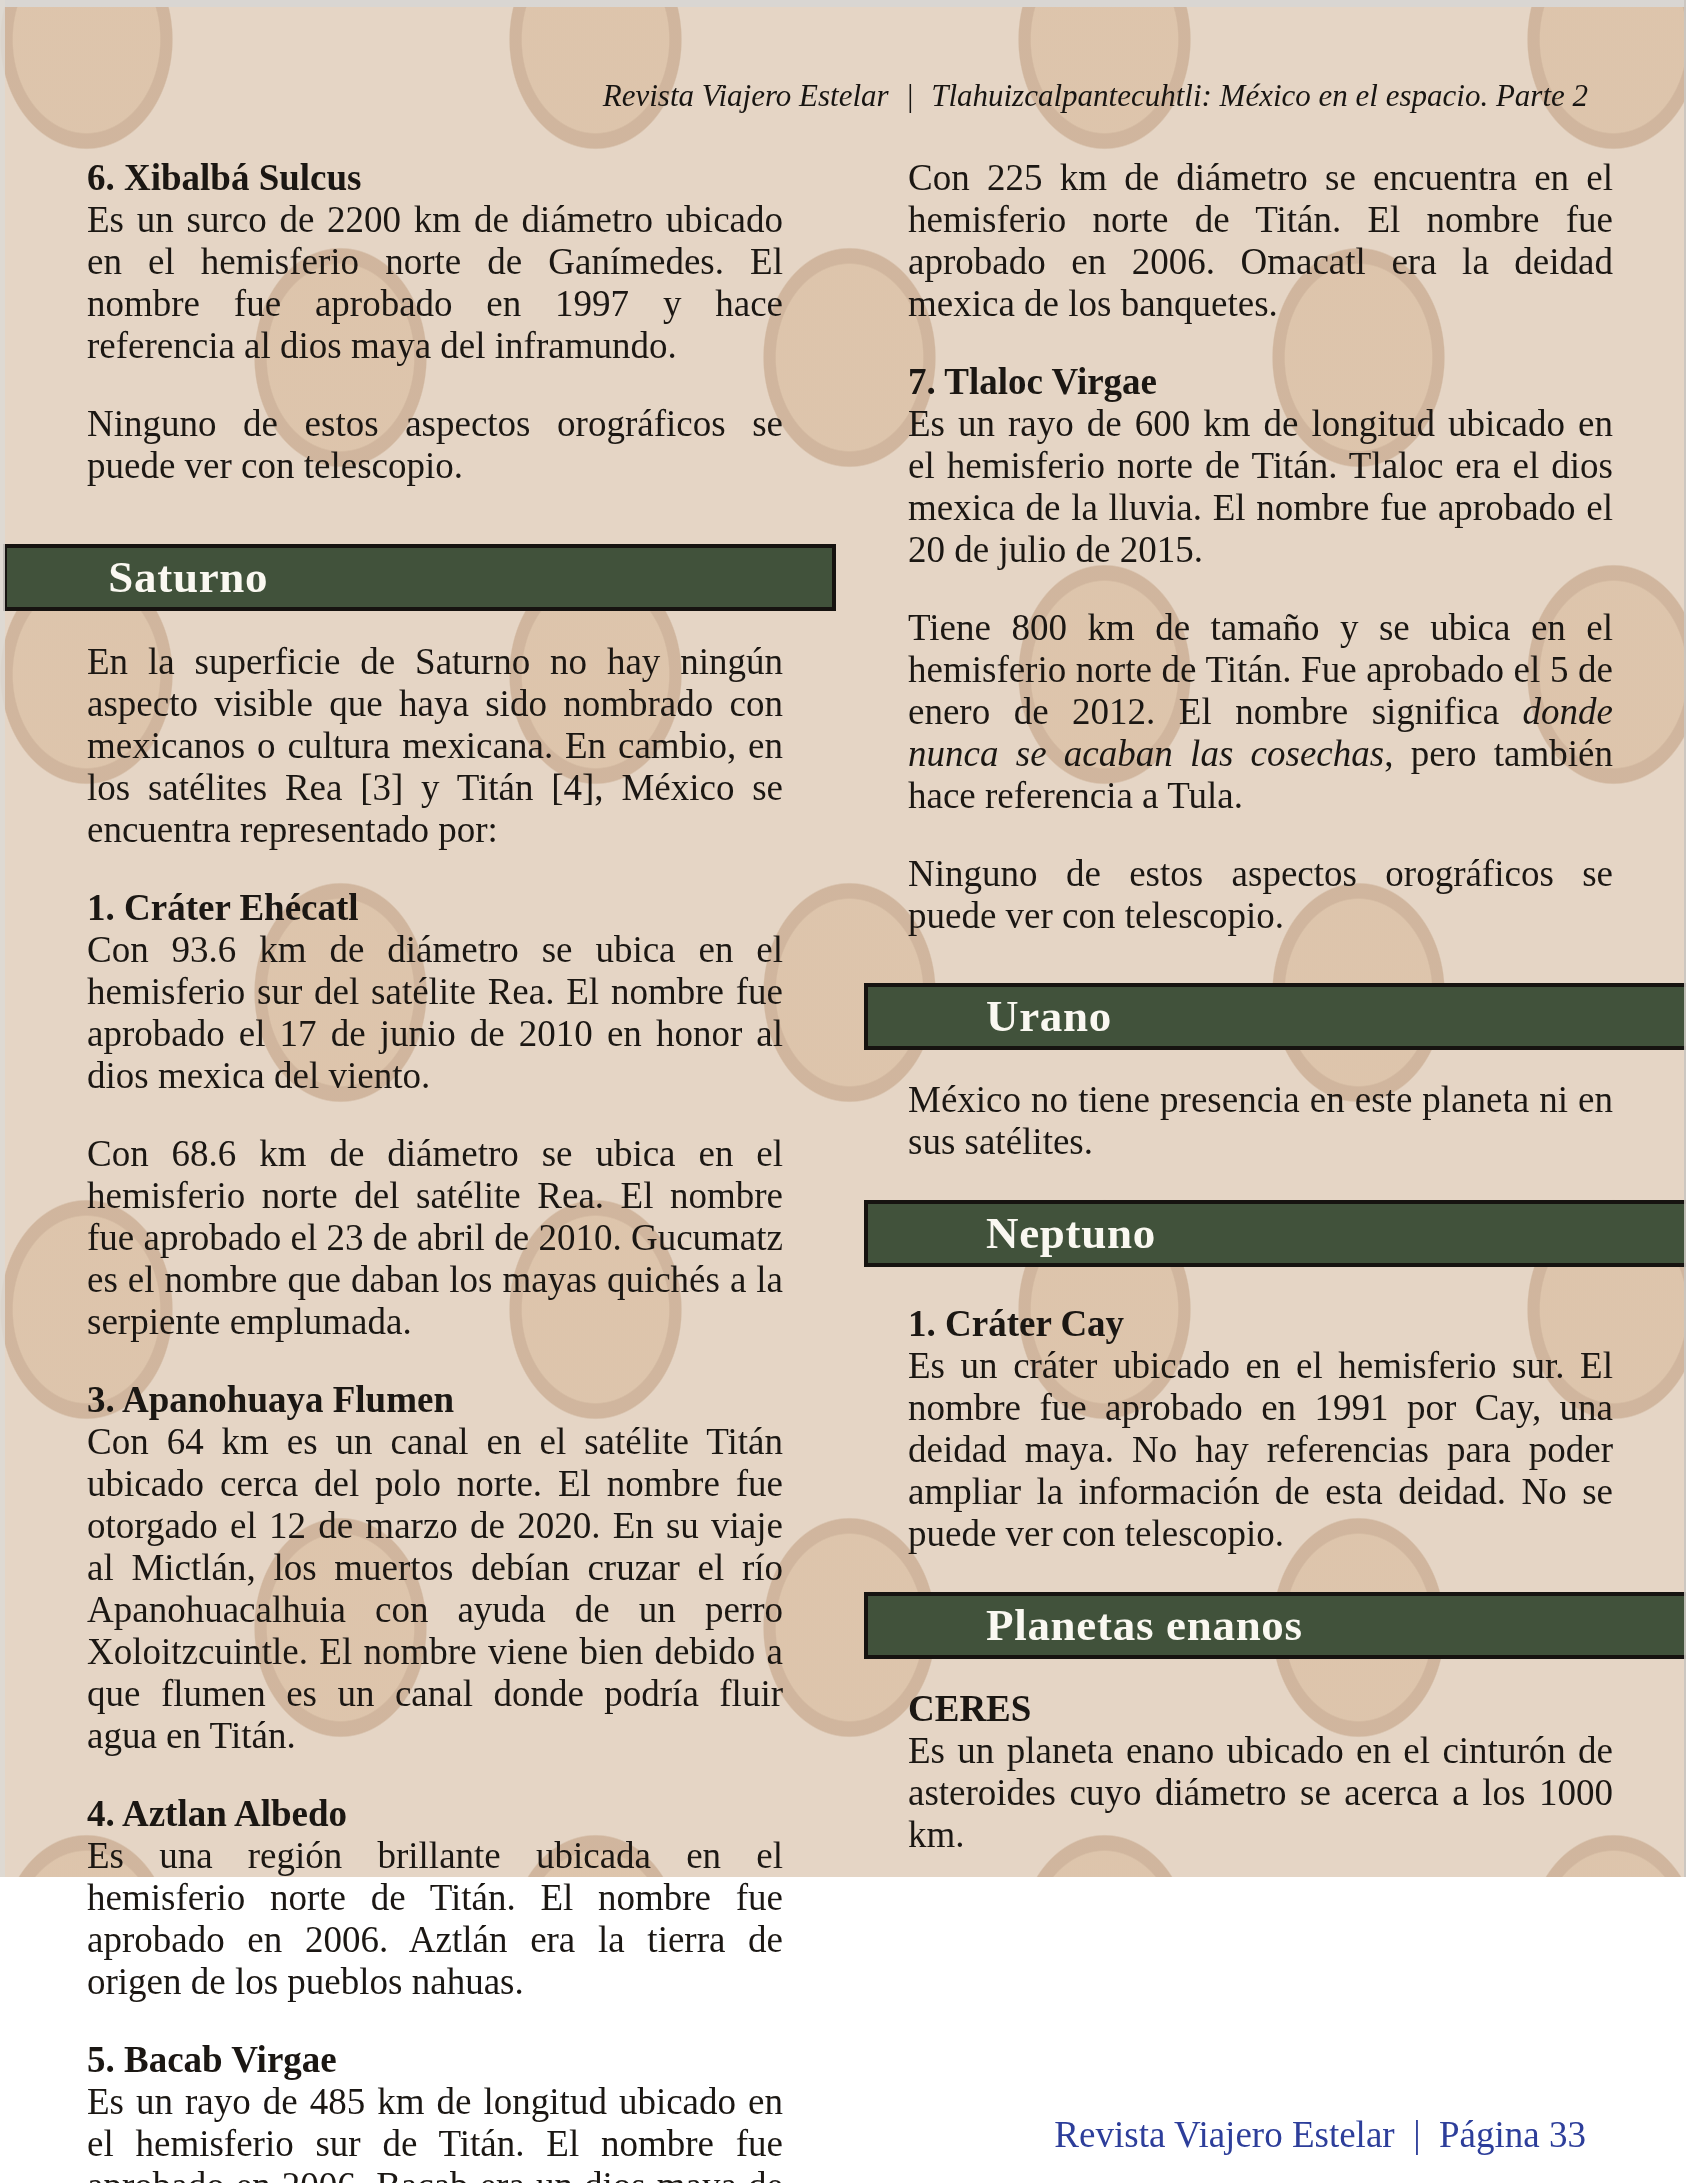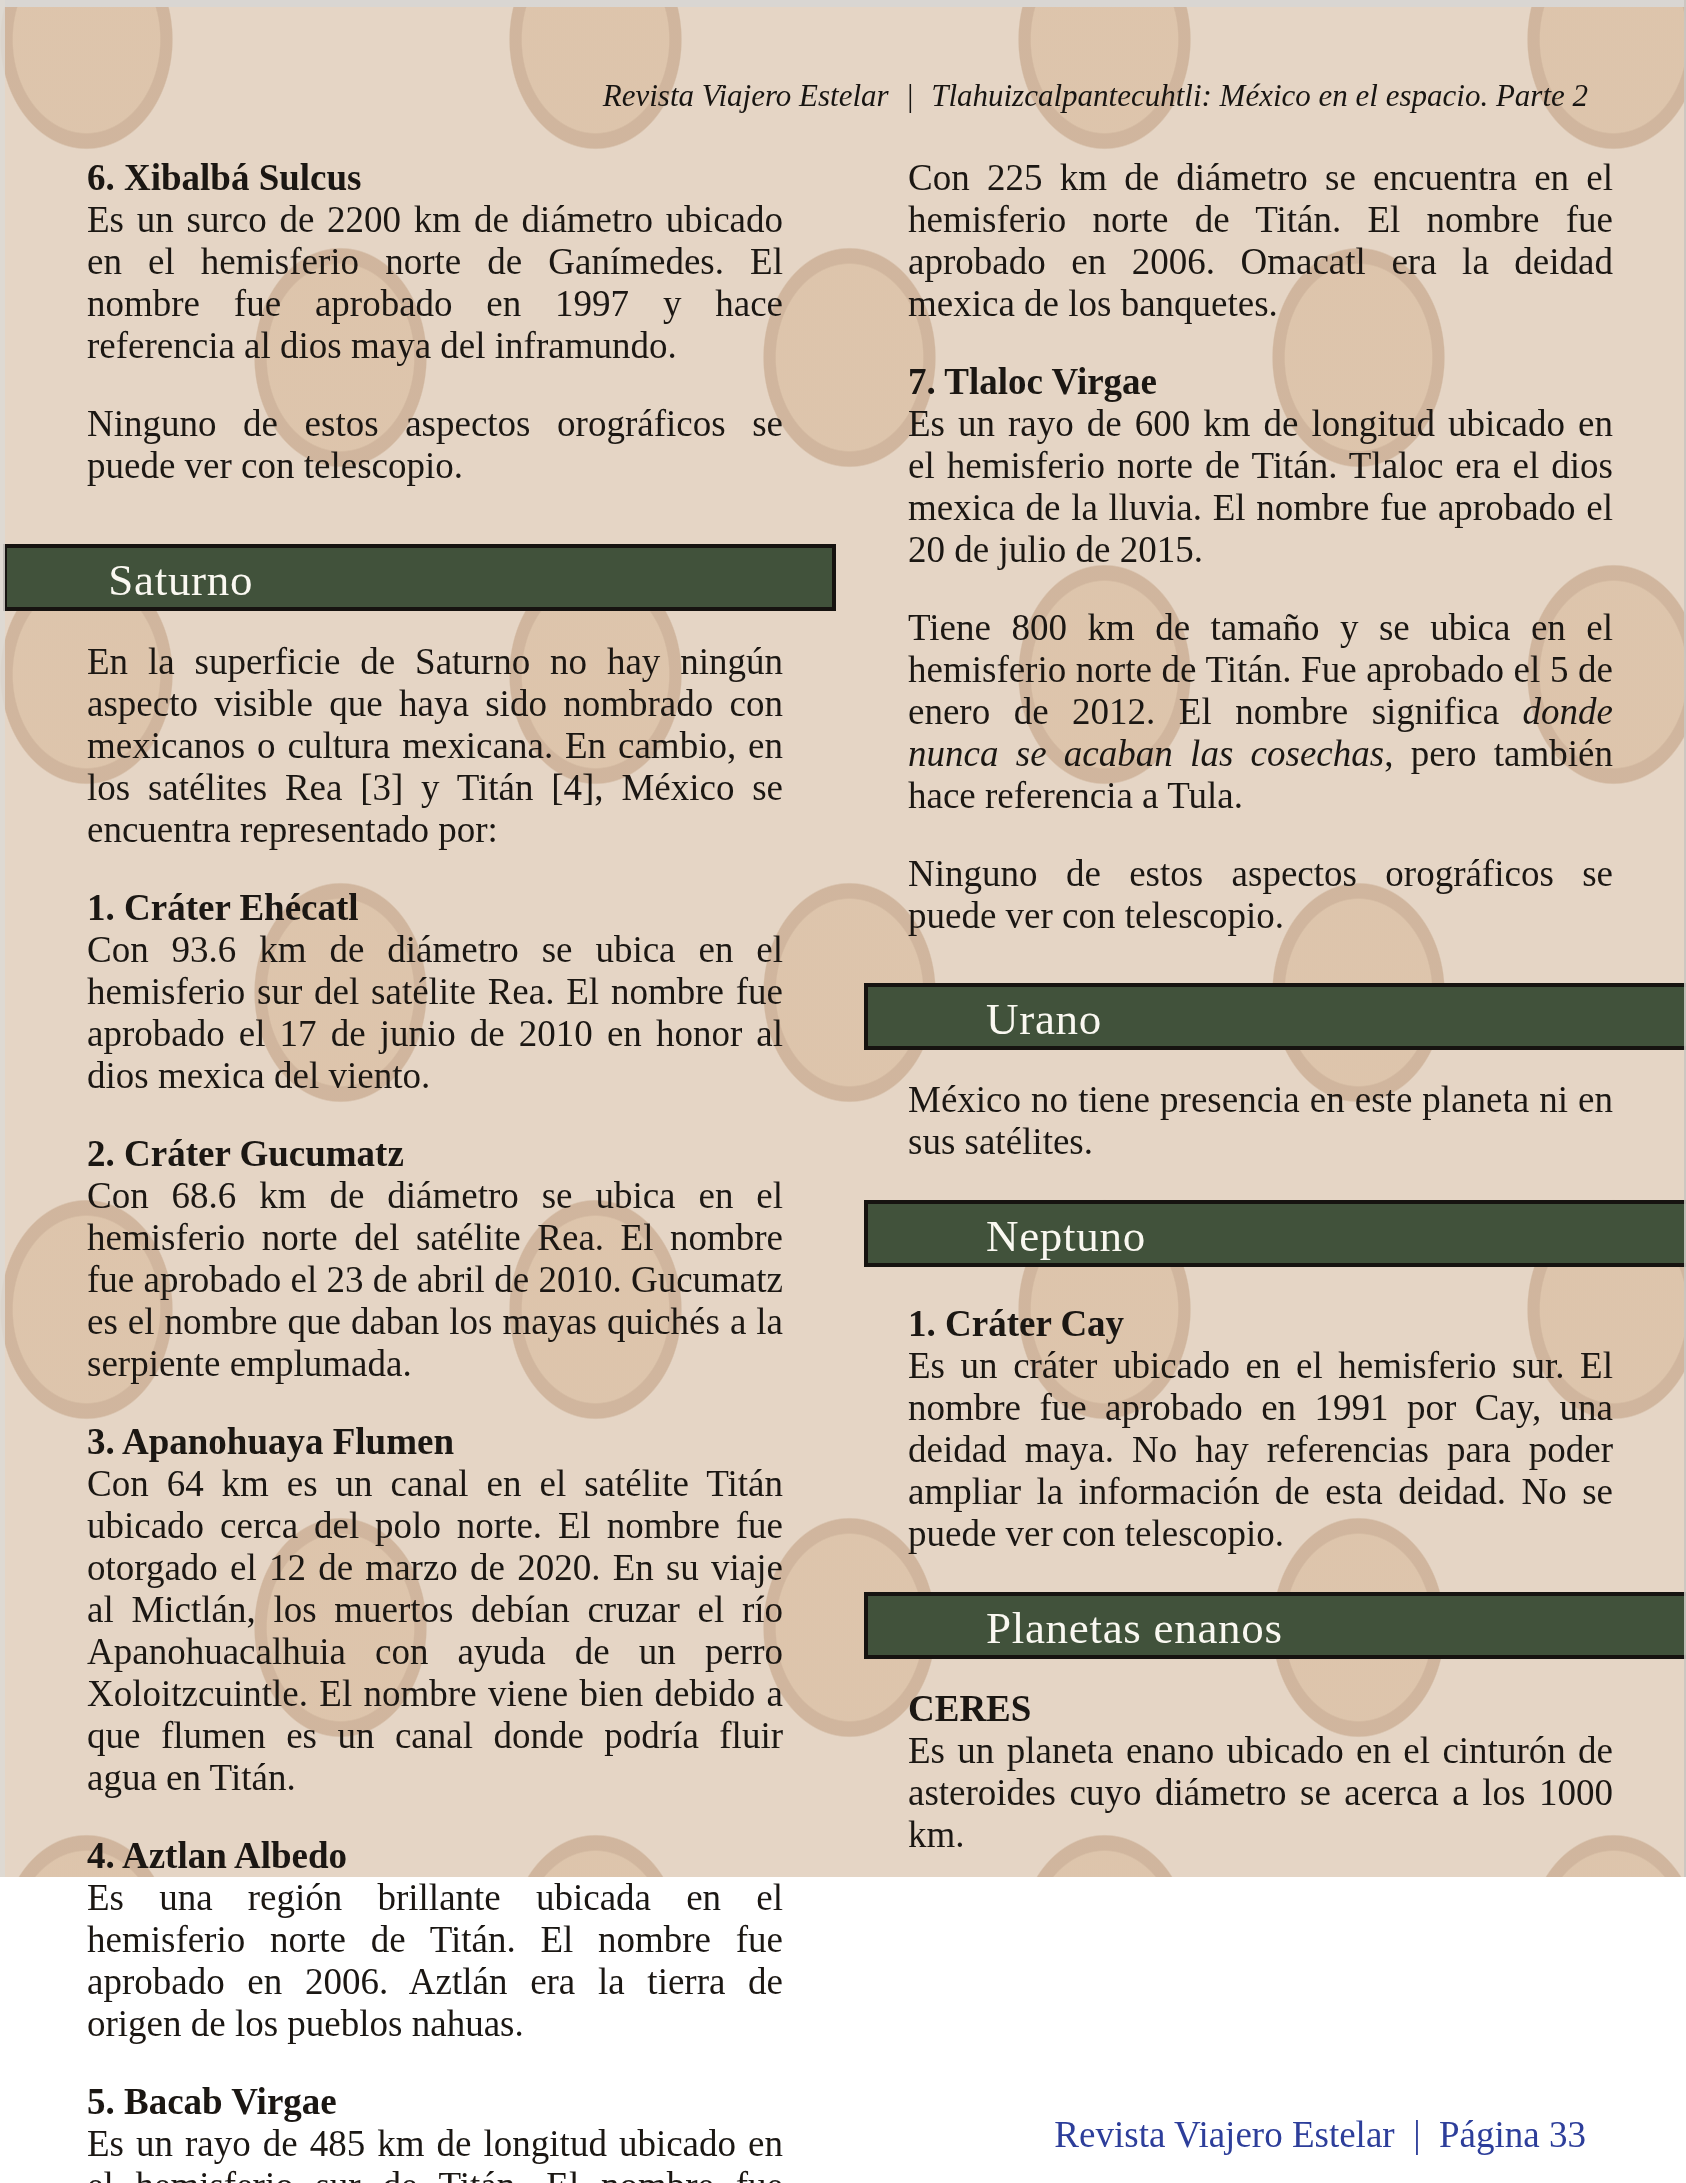--- a/index.html
+++ b/index.html
@@ -43,22 +43,22 @@
   p  { margin: 0; }
   .sec { margin-top: 36px; }
   .sec-first { margin-top: 0; }
   .note { margin-top: 36px; }
   .after-bar { margin-top: 29px; }
 
   .bar {
     height: 59px;
     background: #41523b;
     border: 4px solid #161310;
-    display: flex; align-items: flex-end;
-    color: #faf8f1; font-weight: normal; font-size: 45px;
+    display: flex; align-items: center;
+    color: #faf8f1; font-weight: bold; font-size: 45px;
     letter-spacing: 0.7px;
     box-sizing: content-box;
   }
   .bar span { transform: translateY(-1.3px); }
   .bar-left {
     margin: 57px 3.3px 30px 3.3px;
     padding-left: 101px;
   }
   .bar-right {
     border-right: none;
@@ -102,21 +102,20 @@
     </div>
 
     <p class="txt">En la superficie de Saturno no hay ningún aspecto visible que haya sido nombrado con mexicanos o cultura mexicana. En cambio, en los satélites Rea [3] y Titán [4], México se encuentra representado por:</p>
 
     <div class="sec txt">
       <h3>1. Cráter Ehécatl</h3>
       <p>Con 93.6 km de diámetro se ubica en el hemisferio sur del satélite Rea. El nombre fue aprobado el 17 de junio de 2010 en honor al dios mexica del viento.</p>
     </div>
 
     <div class="sec txt">
-      <h3>2. Cráter Gucumatz</h3>
       <p>Con 68.6 km de diámetro se ubica en el hemisferio norte del satélite Rea. El nombre fue aprobado el 23 de abril de 2010. Gucumatz es el nombre que daban los mayas quichés a la serpiente emplumada.</p>
     </div>
 
     <div class="sec txt">
       <h3>3. Apanohuaya Flumen</h3>
       <p>Con 64 km es un canal en el satélite Titán ubicado cerca del polo norte. El nombre fue otorgado el 12 de marzo de 2020. En su viaje al Mictlán, los muertos debían cruzar el río Apanohuacalhuia con ayuda de un perro Xoloitzcuintle. El nombre viene bien debido a que flumen es un canal donde podría fluir agua en Titán.</p>
     </div>
 
     <div class="sec txt">
       <h3>4. Aztlan Albedo</h3>

